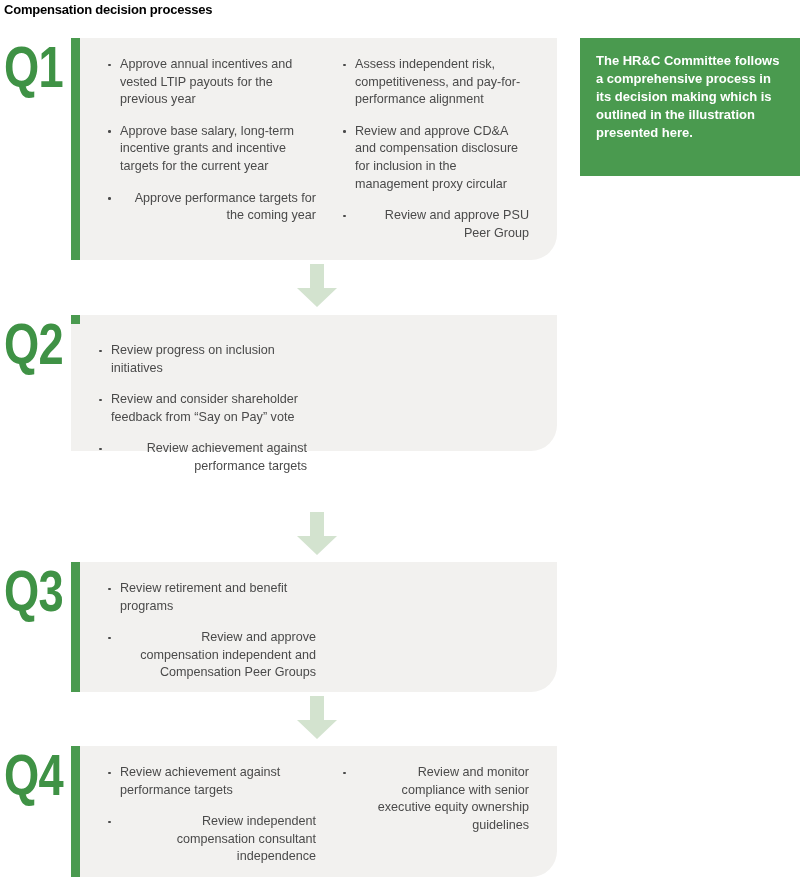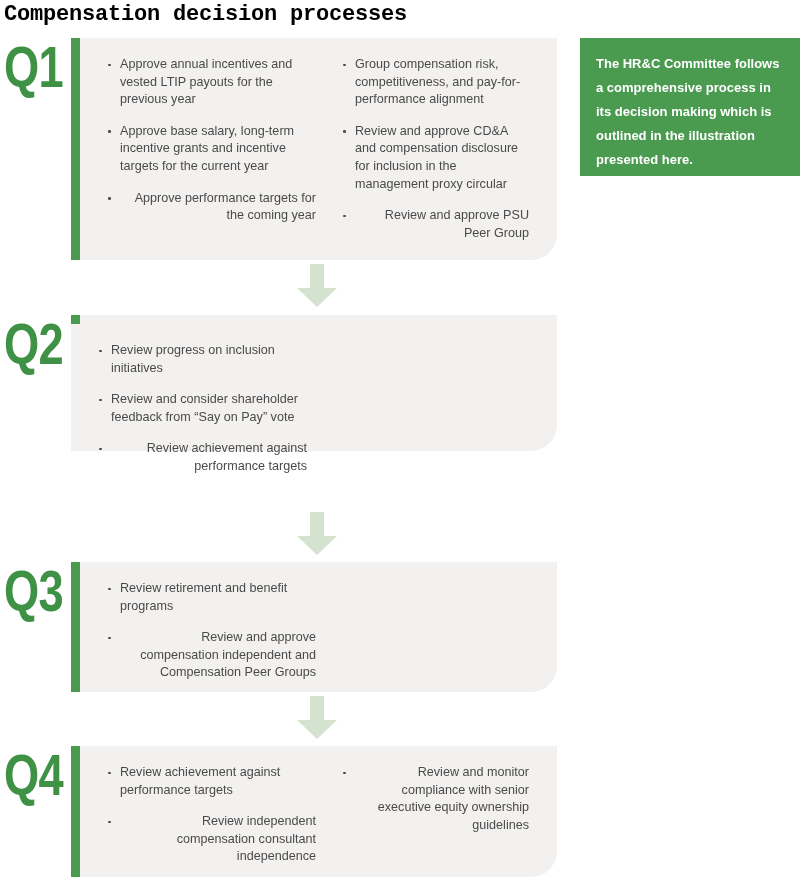--- a/index.html
+++ b/index.html
@@ -14,26 +14,25 @@
     position: relative;
     font-family: "Liberation Sans", sans-serif;
     overflow: hidden;
   }
 
   
   #page-title {
     position: absolute;
     left: 4px;
     top: 2px;
-    font-size: 22px;
+    font-size: 13px;
     font-weight: bold;
     color: #000000;
     letter-spacing: -0.2px;
     white-space: nowrap;
-    font-family: Liberation Mono, monospace;
   }
 
   
   .quarter-row {
     position: absolute;
     left: 0;
     width: 800px;
   }
 
   .quarter-label {
@@ -123,21 +122,21 @@
   #callout {
     position: absolute;
     left: 580px;
     top: 38px;
     width: 220px;
     height: 138px;
     background: #4a9a4f;
     color: #ffffff;
     padding: 14px 16px 14px 16px;
     font-size: 13px;
-    line-height: 24px;
+    line-height: 18px;
     font-weight: bold;
     font-family: "Liberation Sans", sans-serif;
   }
 </style>
 </head>
 <body>
 
 <div id="page-title">Compensation decision processes</div>
 
 <div class="quarter-row" id="row-q1" style="top:38px;">
@@ -147,21 +146,21 @@
     <div class="panel-cols">
       <div class="col col-left">
         <ul class="bullets">
           <li>Approve annual incentives and vested LTIP payouts for the previous year</li>
           <li>Approve base salary, long-term incentive grants and incentive targets for the current year</li>
           <li>Approve performance targets for the coming year</li>
         </ul>
       </div>
       <div class="col col-right">
         <ul class="bullets">
-          <li>Group compensation risk, competitiveness, and pay-for-performance alignment</li>
+          <li>Assess independent risk, competitiveness, and pay-for-performance alignment</li>
           <li>Review and approve CD&amp;A and compensation disclosure for inclusion in the management proxy circular</li>
           <li>Review and approve PSU Peer Group</li>
         </ul>
       </div>
     </div>
   </div>
 </div>
 
 <div class="arrow" style="top:264px;">
   <svg width="42" height="44" viewBox="0 0 42 44" aria-hidden="true">

